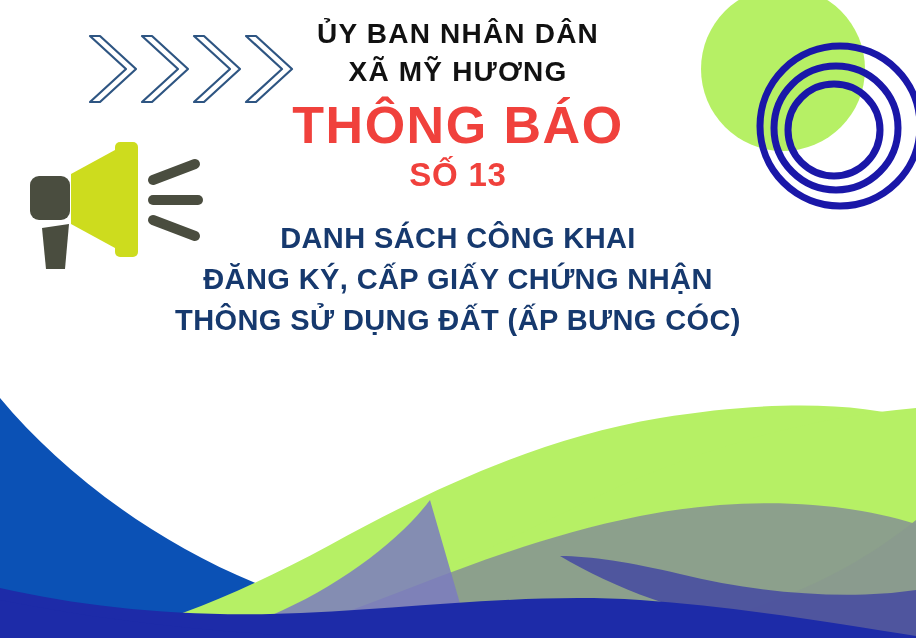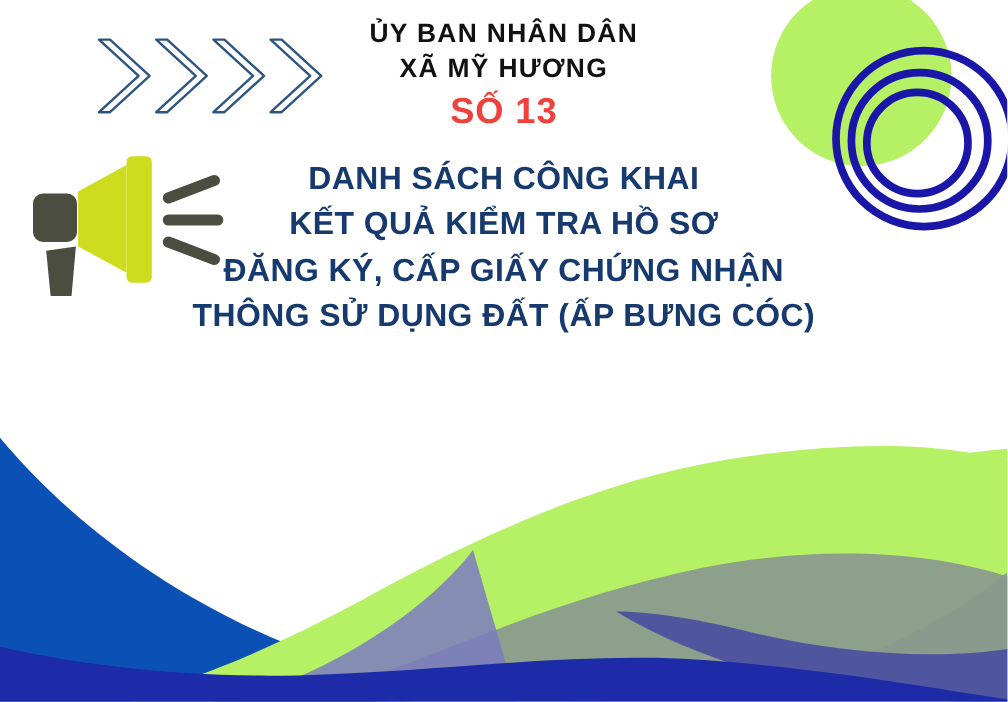--- a/index.html
+++ b/index.html
@@ -57,21 +57,21 @@
     position: absolute;
     left: 0;
     top: 0;
     width: 916px;
     text-align: center;
     z-index: 5;
   }
   .hdr-line {
     color: #111111;
     font-weight: 700;
-    font-size: 24px;
+    font-size: 28px;
     letter-spacing: 1.2px;
     line-height: 1.27;
     white-space: nowrap;
   }
   #hdr1 { margin-top: 16px; }
   #hdr2 { margin-top: 2px; }
 
   #title {
     color: #F0413C;
     font-weight: 700;
@@ -161,24 +161,24 @@
       <line x1="131" y1="42" x2="173" y2="26" stroke="#4A4D3F" stroke-width="10" stroke-linecap="round"></line>
       <line x1="131" y1="62" x2="176" y2="62" stroke="#4A4D3F" stroke-width="10" stroke-linecap="round"></line>
       <line x1="131" y1="82" x2="173" y2="98" stroke="#4A4D3F" stroke-width="10" stroke-linecap="round"></line>
     </svg>
   </div>
 
   <div id="text-block">
     <div id="hdr1" class="hdr-line">ỦY BAN NHÂN DÂN</div>
     <div id="hdr2" class="hdr-line">XÃ MỸ HƯƠNG</div>
 
+    <div id="title">THÔNG BÁO</div>
 
     <div id="subtitle">SỐ 13</div>
 
     <div id="body-lines">
       <div class="body-line">DANH SÁCH CÔNG KHAI</div>
-      <div class="body-line">KẾT QUẢ KIỂM TRA HỒ SƠ</div>
       <div class="body-line">ĐĂNG KÝ, CẤP GIẤY CHỨNG NHẬN</div>
       <div class="body-line">THÔNG SỬ DỤNG ĐẤT (ẤP BƯNG CÓC)</div>
     </div>
   </div>
 
 </div>
 
 </body></html>

